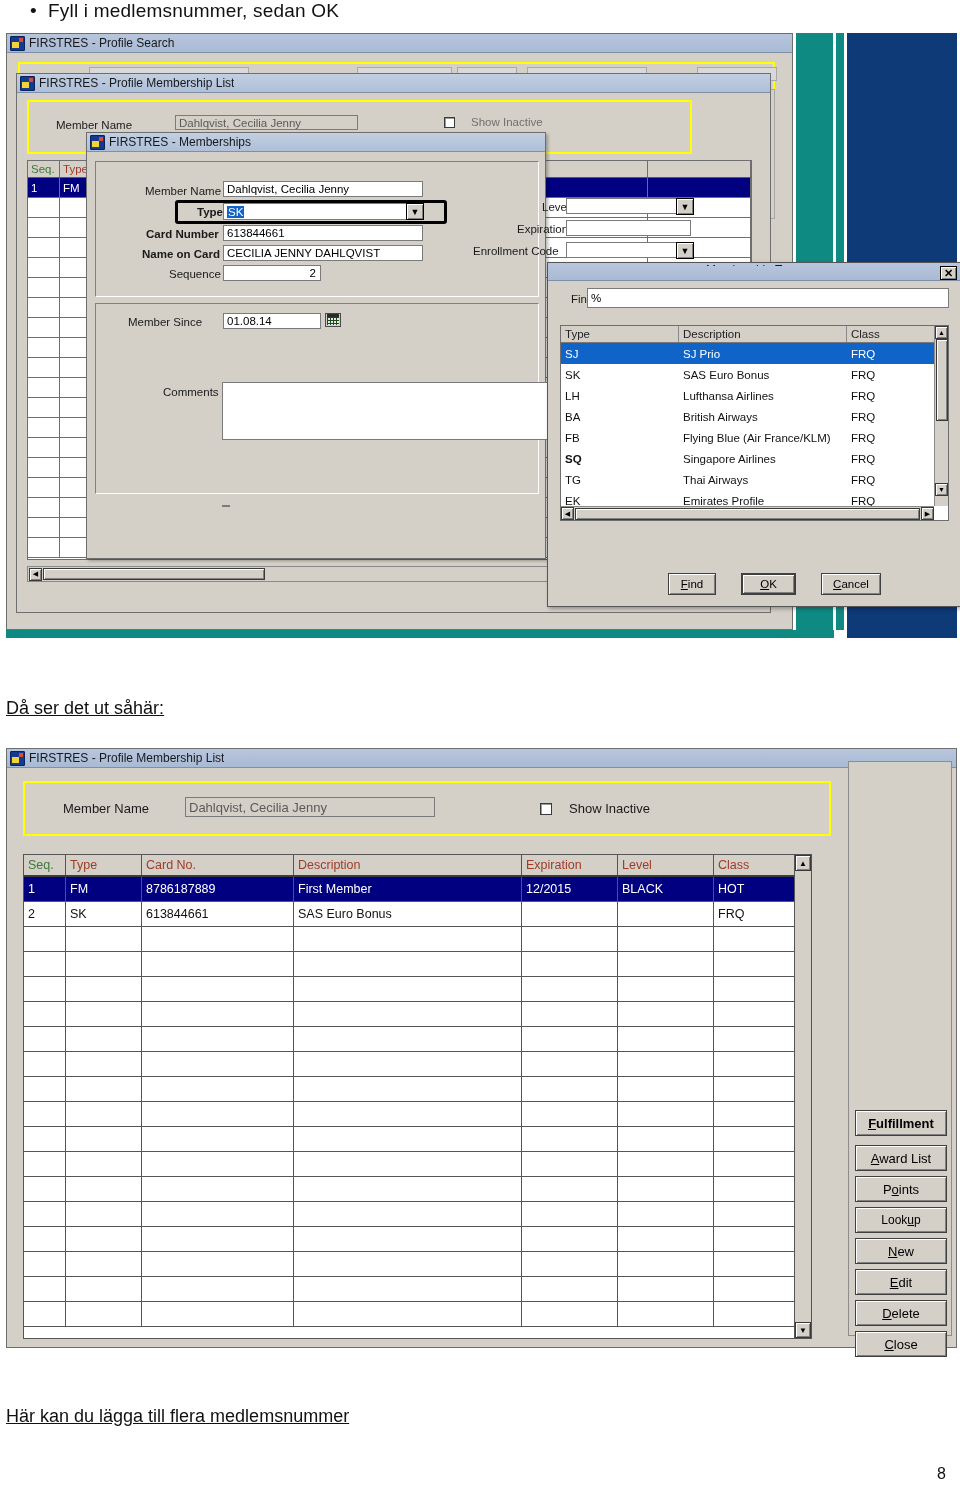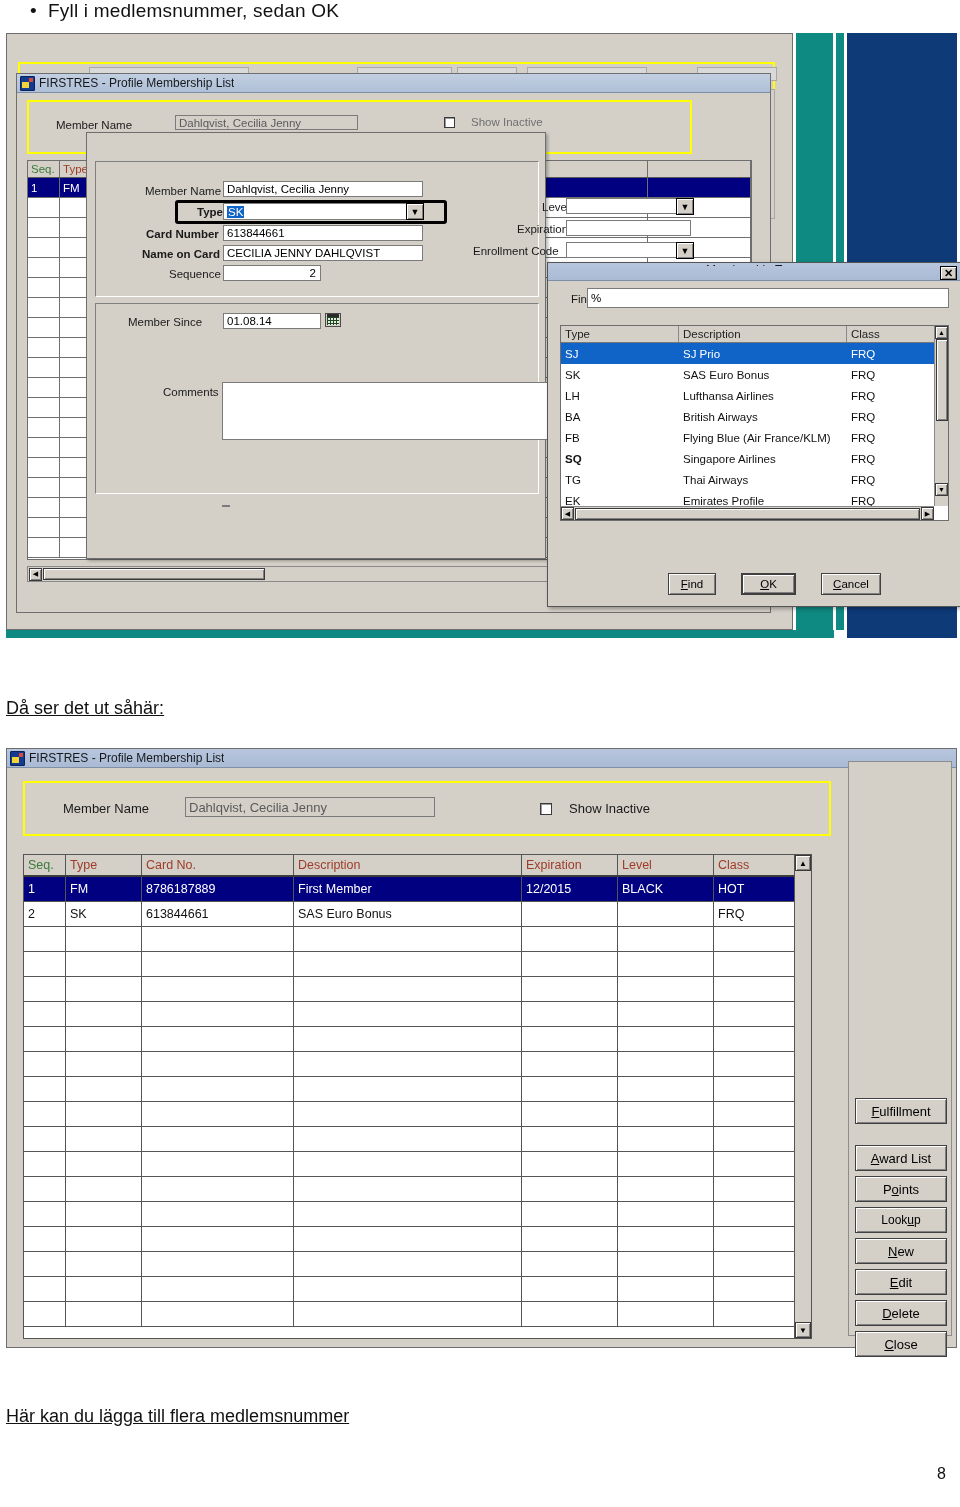--- a/index.html
+++ b/index.html
@@ -193,20 +193,24 @@
 <div class="shot" id="shot1">
   <div id="s1-bg"></div>
 
   <div class="teal" style="left:790px;top:0;width:37px;height:597px;"></div>
   <div class="teal" style="left:830px;top:0;width:8px;height:597px;"></div>
   <div class="navy" style="left:841px;top:0;width:110px;height:597px;"></div>
   <div class="teal" style="left:0px;top:597px;width:828px;height:8px;"></div>
   <div class="navy" style="left:841px;top:597px;width:110px;height:8px;"></div>
 
   <div id="wSearch">
+    <div class="winbar">
+      <span class="appicon"></span>
+      <span class="titletxt">FIRSTRES - Profile Search</span>
+    </div>
 
     <div class="ylwbox" style="position:absolute;left:11px;top:28px;width:757px;height:78px;"></div>
     <div class="ghostfield" style="left:82px;top:33px;width:160px;height:14px;"></div>
     <div class="ghostfield" style="left:350px;top:33px;width:95px;height:14px;"></div>
     <div class="ghostfield" style="left:450px;top:33px;width:60px;height:14px;"></div>
     <div class="ghostfield" style="left:520px;top:33px;width:120px;height:14px;"></div>
     <div class="ghostfield" style="left:690px;top:33px;width:80px;height:14px;"></div>
     <div class="ghostfield" style="left:683px;top:55px;width:85px;height:130px;background:#d4d0c8;"></div>
   </div>
 
@@ -409,20 +413,24 @@
         </div>
     </div>
 
     <div style="position:absolute;left:10px;top:492px;width:725px;height:16px;background:#d4d0c8;border:1px solid #8a8a8a;box-sizing:border-box;display:flex;align-items:center;">
       <div class="sb-arrow" style="margin-left:1px;">◀</div>
       <div class="sb-thumb" style="width:222px;height:12px;margin-left:1px;"></div>
     </div>
   </div>
 
   <div id="wMem">
+    <div class="winbar lite">
+      <span class="appicon"></span>
+      <span class="titletxt">FIRSTRES - Memberships</span>
+    </div>
 
     <div class="panelsunk" style="left:8px;top:28px;width:444px;height:136px;"></div>
 
     <div class="lbl" style="position:absolute;left:47px;top:52px;">Member Name</div>
     <div class="txtfield" style="position:absolute;left:136px;top:48px;width:200px;height:16px;">Dahlqvist, Cecilia Jenny</div>
 
     <div class="typehighlight" style="left:88px;top:67px;width:272px;height:24px;"></div>
     <div class="lbl b" style="position:absolute;left:99px;top:73px;">Type</div>
     <div class="txtfield" style="position:absolute;left:136px;top:70px;width:200px;height:17px;">
       <span class="selblue">SK</span>
@@ -739,21 +747,21 @@
         </div>
 
       <div style="position:absolute;right:0;top:0;width:17px;height:100%;background:#d4d0c8;border-left:1px solid #555;box-sizing:border-box;">
         <div class="sb-arrow" style="width:16px;height:16px;font-size:8px;">▲</div>
         <div class="sb-arrow" style="width:16px;height:16px;font-size:8px;position:absolute;bottom:0;left:0;">▼</div>
       </div>
     </div>
 
     <div id="btncol">
       <div id="sidebtns">
-          <div class="btn95 sidebtn" style="top: 336px;">
+          <div class="btn95 sidebtn" style="top: 348px; font-weight: bold;">
             <span style="font-size: 13px;"><u>F</u>ulfillment</span>
           </div>
           <div class="btn95 sidebtn" style="top: 383px;">
             <span style="font-size: 13px;"><u>A</u>ward List</span>
           </div>
           <div class="btn95 sidebtn" style="top: 414px;">
             <span style="font-size: 13px;">P<u>o</u>ints</span>
           </div>
           <div class="btn95 sidebtn" style="top: 445px;">
             <span style="font-size: 12px;">Look<u>u</u>p</span>

